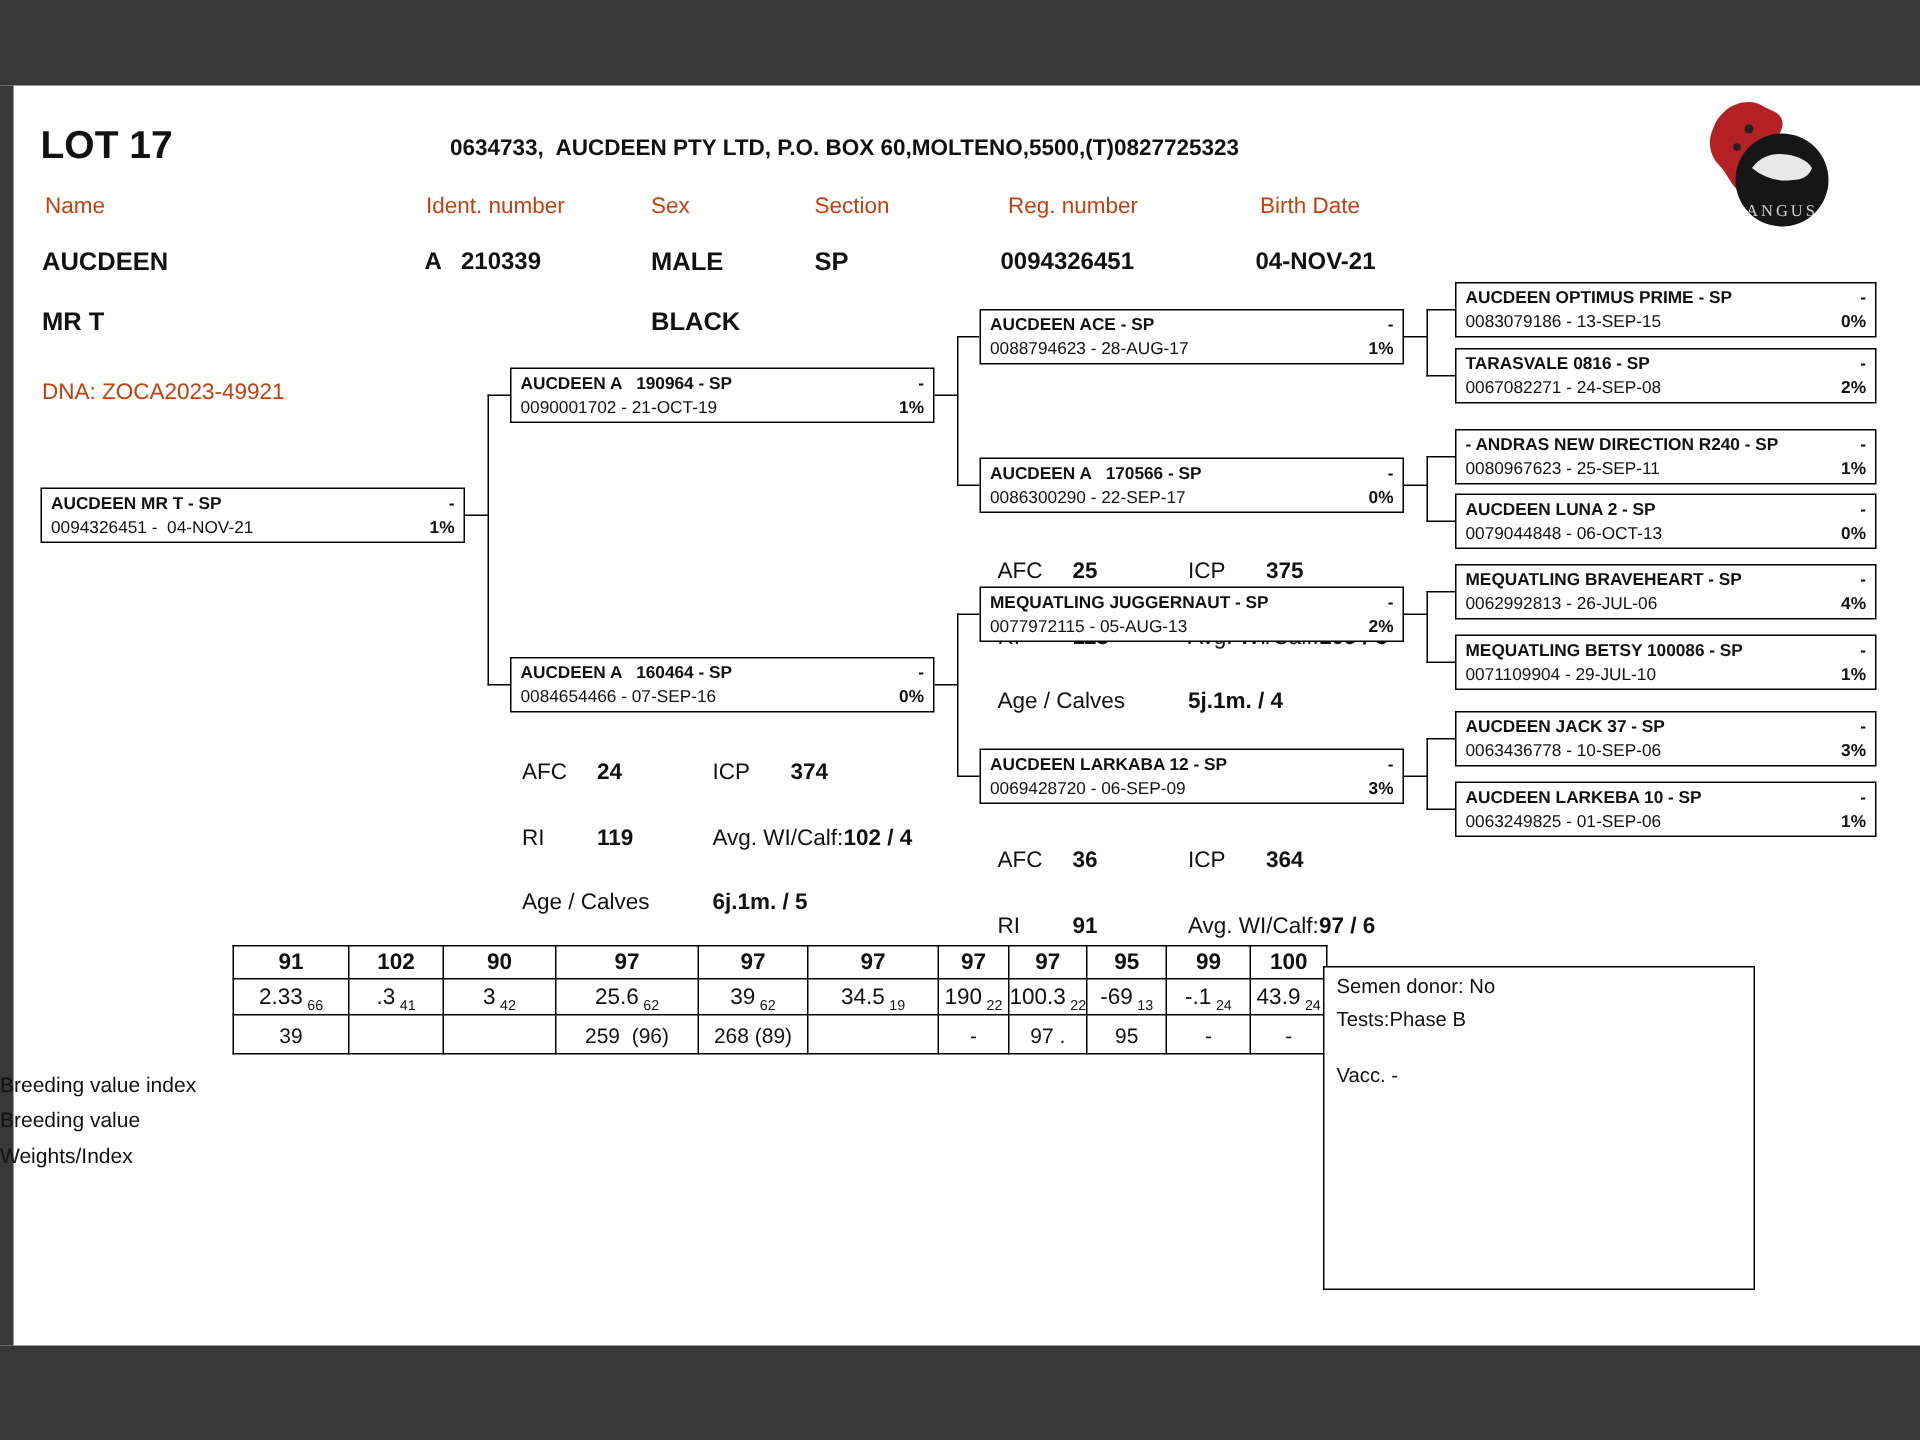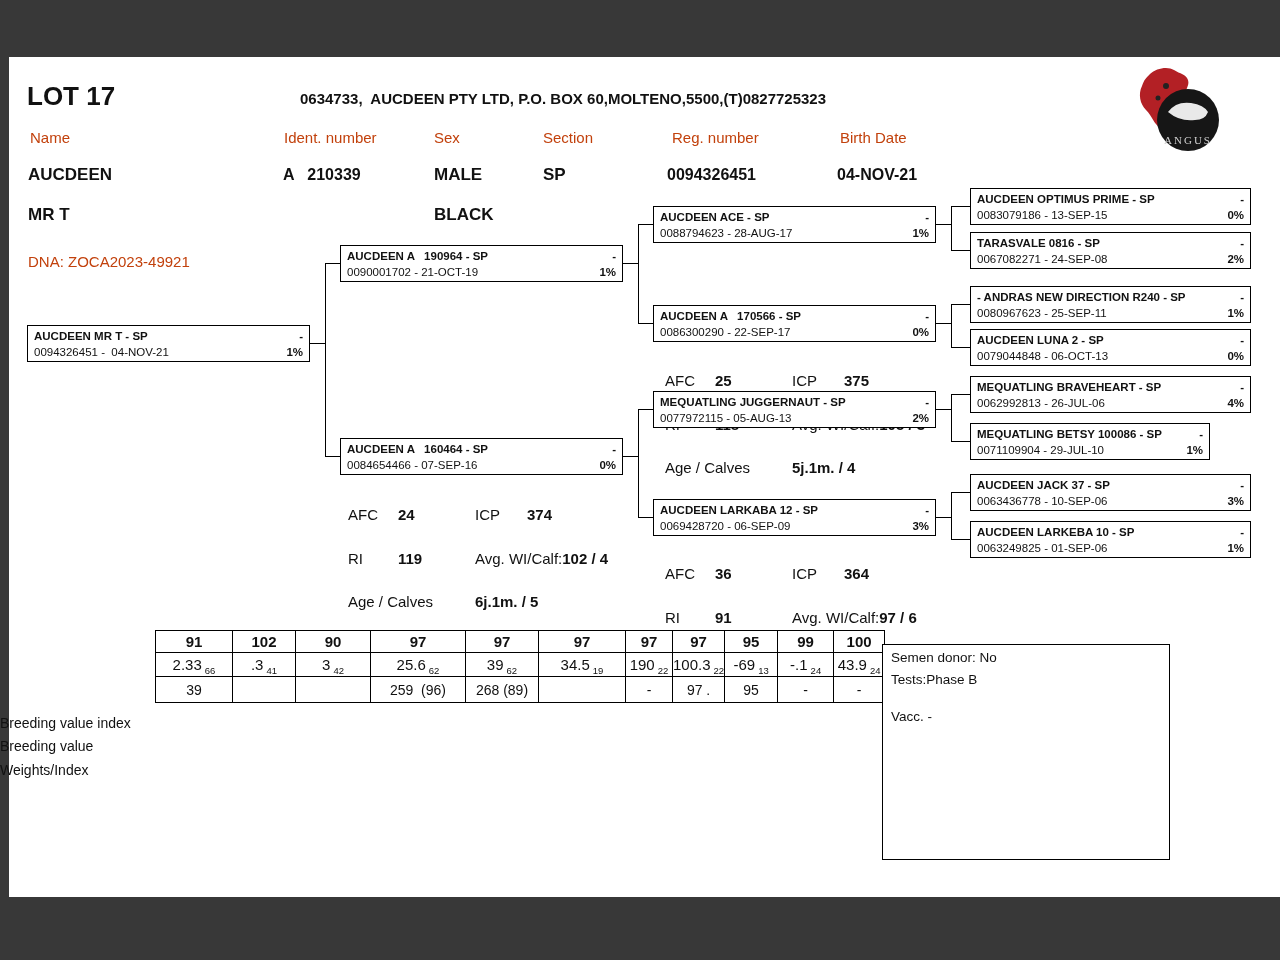--- a/index.html
+++ b/index.html
@@ -169,21 +169,21 @@
   <div class="row"><span>0080967623 - 25-SEP-11</span><span class="pc">1%</span></div>
 </div>
 <div class="a pbox" style="left:970px; top:329px; width:281px;">
   <div class="row"><span class="nm">AUCDEEN LUNA 2 - SP</span><span class="fl">-</span></div>
   <div class="row"><span>0079044848 - 06-OCT-13</span><span class="pc">0%</span></div>
 </div>
 <div class="a pbox" style="left:970px; top:376px; width:281px;">
   <div class="row"><span class="nm">MEQUATLING BRAVEHEART - SP</span><span class="fl">-</span></div>
   <div class="row"><span>0062992813 - 26-JUL-06</span><span class="pc">4%</span></div>
 </div>
-<div class="a pbox" style="left:970px; top:423px; width:240px;">
+<div class="a pbox" style="left:970px; top:423px; width:281px;">
   <div class="row"><span class="nm">MEQUATLING BETSY 100086 - SP</span><span class="fl">-</span></div>
   <div class="row"><span>0071109904 - 29-JUL-10</span><span class="pc">1%</span></div>
 </div>
 <div class="a pbox" style="left:970px; top:474px; width:281px;">
   <div class="row"><span class="nm">AUCDEEN JACK 37 - SP</span><span class="fl">-</span></div>
   <div class="row"><span>0063436778 - 10-SEP-06</span><span class="pc">3%</span></div>
 </div>
 <div class="a pbox" style="left:970px; top:521px; width:281px;">
   <div class="row"><span class="nm">AUCDEEN LARKEBA 10 - SP</span><span class="fl">-</span></div>
   <div class="row"><span>0063249825 - 01-SEP-06</span><span class="pc">1%</span></div>

